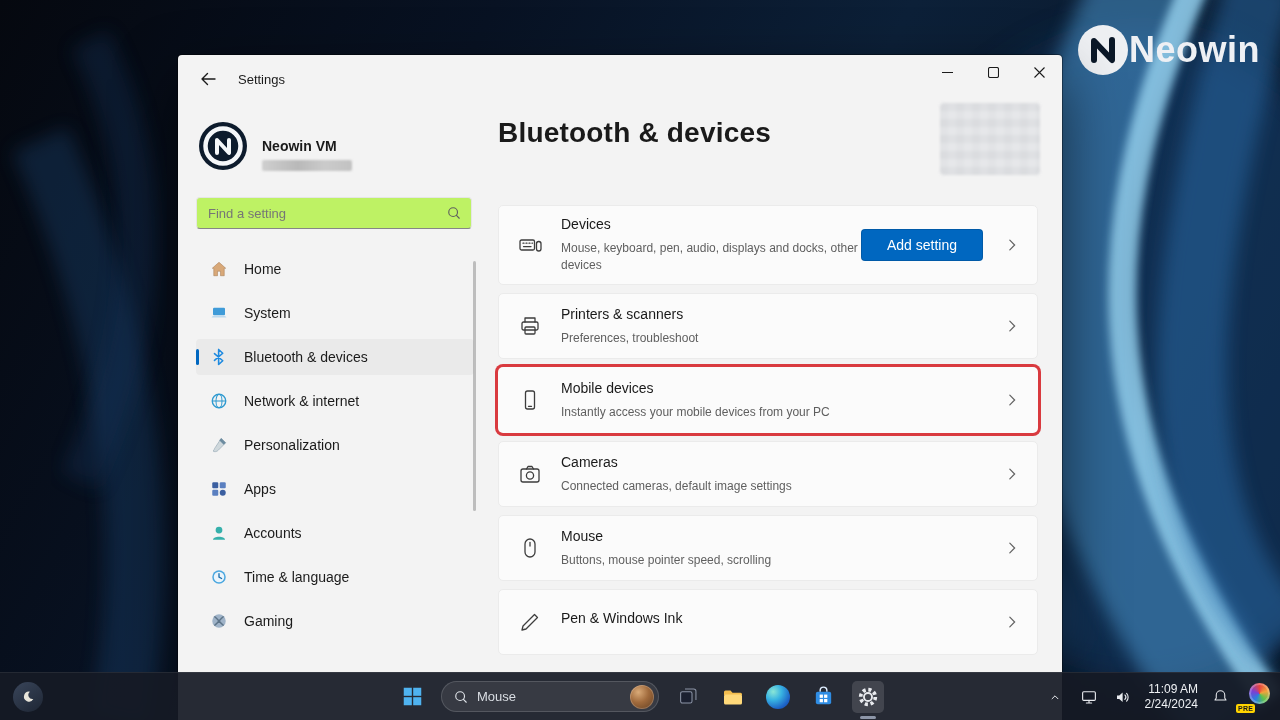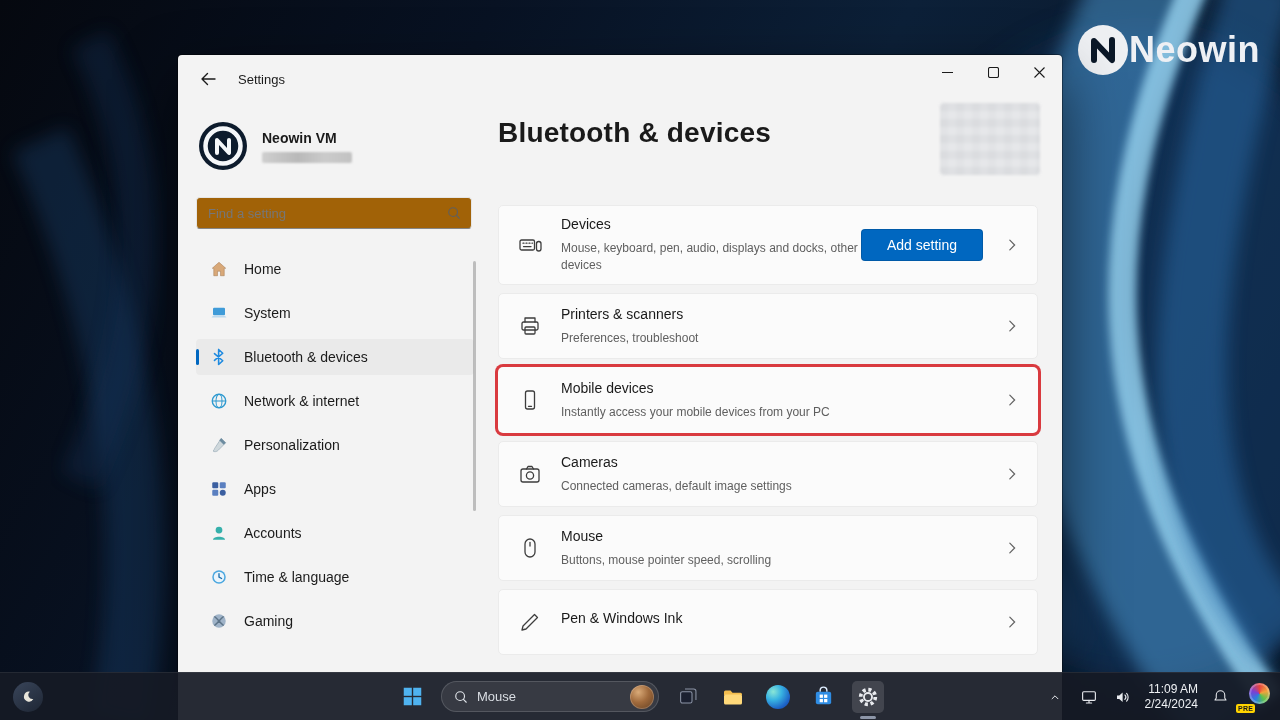--- a/index.html
+++ b/index.html
@@ -22,27 +22,27 @@
   .titlebar { height:48px; flex:0 0 48px; display:flex; align-items:center; padding-left:12px; position:relative; }
   .back-btn { width:36px; height:30px; display:flex; align-items:center; justify-content:center; border-radius:4px; }
   .win-title { font-size:13px; color:#1b1b1b; margin-left:12px; }
   .win-controls { position:absolute; right:0; top:0; display:flex; }
   .win-controls button { width:46px; height:34px; display:flex; align-items:center; justify-content:center; }
 
   .win-body { flex:1; display:flex; min-height:0; }
 
   
   .sidebar { width:308px; flex:0 0 308px; padding:14px 14px 0 18px; position:relative; }
-  .user { display:flex; align-items:center; gap:14px; margin:4px 0 0 2px; height:50px; }
+  .user { display:flex; align-items:flex-end; gap:14px; margin:4px 0 0 2px; height:50px; }
   .user-name { font-size:14px; font-weight:700; color:#1a1a1a; }
   .user-email-redacted { margin-top:6px; width:90px; height:11px; border-radius:2px;
     background:linear-gradient(90deg,#cfcfcf,#b9b9b9 40%,#cbcbcb 70%,#c2c2c2); filter:blur(1.3px); }
   .search-box { margin-top:26px; position:relative; width:276px; }
   .search-box input { width:100%; height:32px; border:1px solid #e5e5e5; border-bottom:1px solid #868686;
-    border-radius:4px; background:#a16207; padding:0 32px 0 11px; font-size:13px; color:#1a1a1a; outline:none; }
+    border-radius:4px; background:#bef264; padding:0 32px 0 11px; font-size:13px; color:#1a1a1a; outline:none; }
   .search-box input::placeholder { color:#767676; }
   .search-glyph { position:absolute; right:11px; top:9px; }
   .nav { margin-top:22px; display:flex; flex-direction:column; gap:8px; width:278px; }
   .nav-item { position:relative; height:36px; display:flex; align-items:center; gap:16px;
     padding-left:14px; border-radius:4px; font-size:14px; color:#1b1b1b; cursor:pointer; }
   .nav-item.selected { background:#eaeaea; }
   .nav-item.selected::before { content:""; position:absolute; left:0; top:10px; width:3px; height:16px;
     border-radius:2px; background:#0067c0; }
   .nav-icon { width:18px; height:18px; display:flex; align-items:center; justify-content:center; }
   .sidebar-scrollbar { position:absolute; right:10px; top:158px; width:3px; height:250px;

